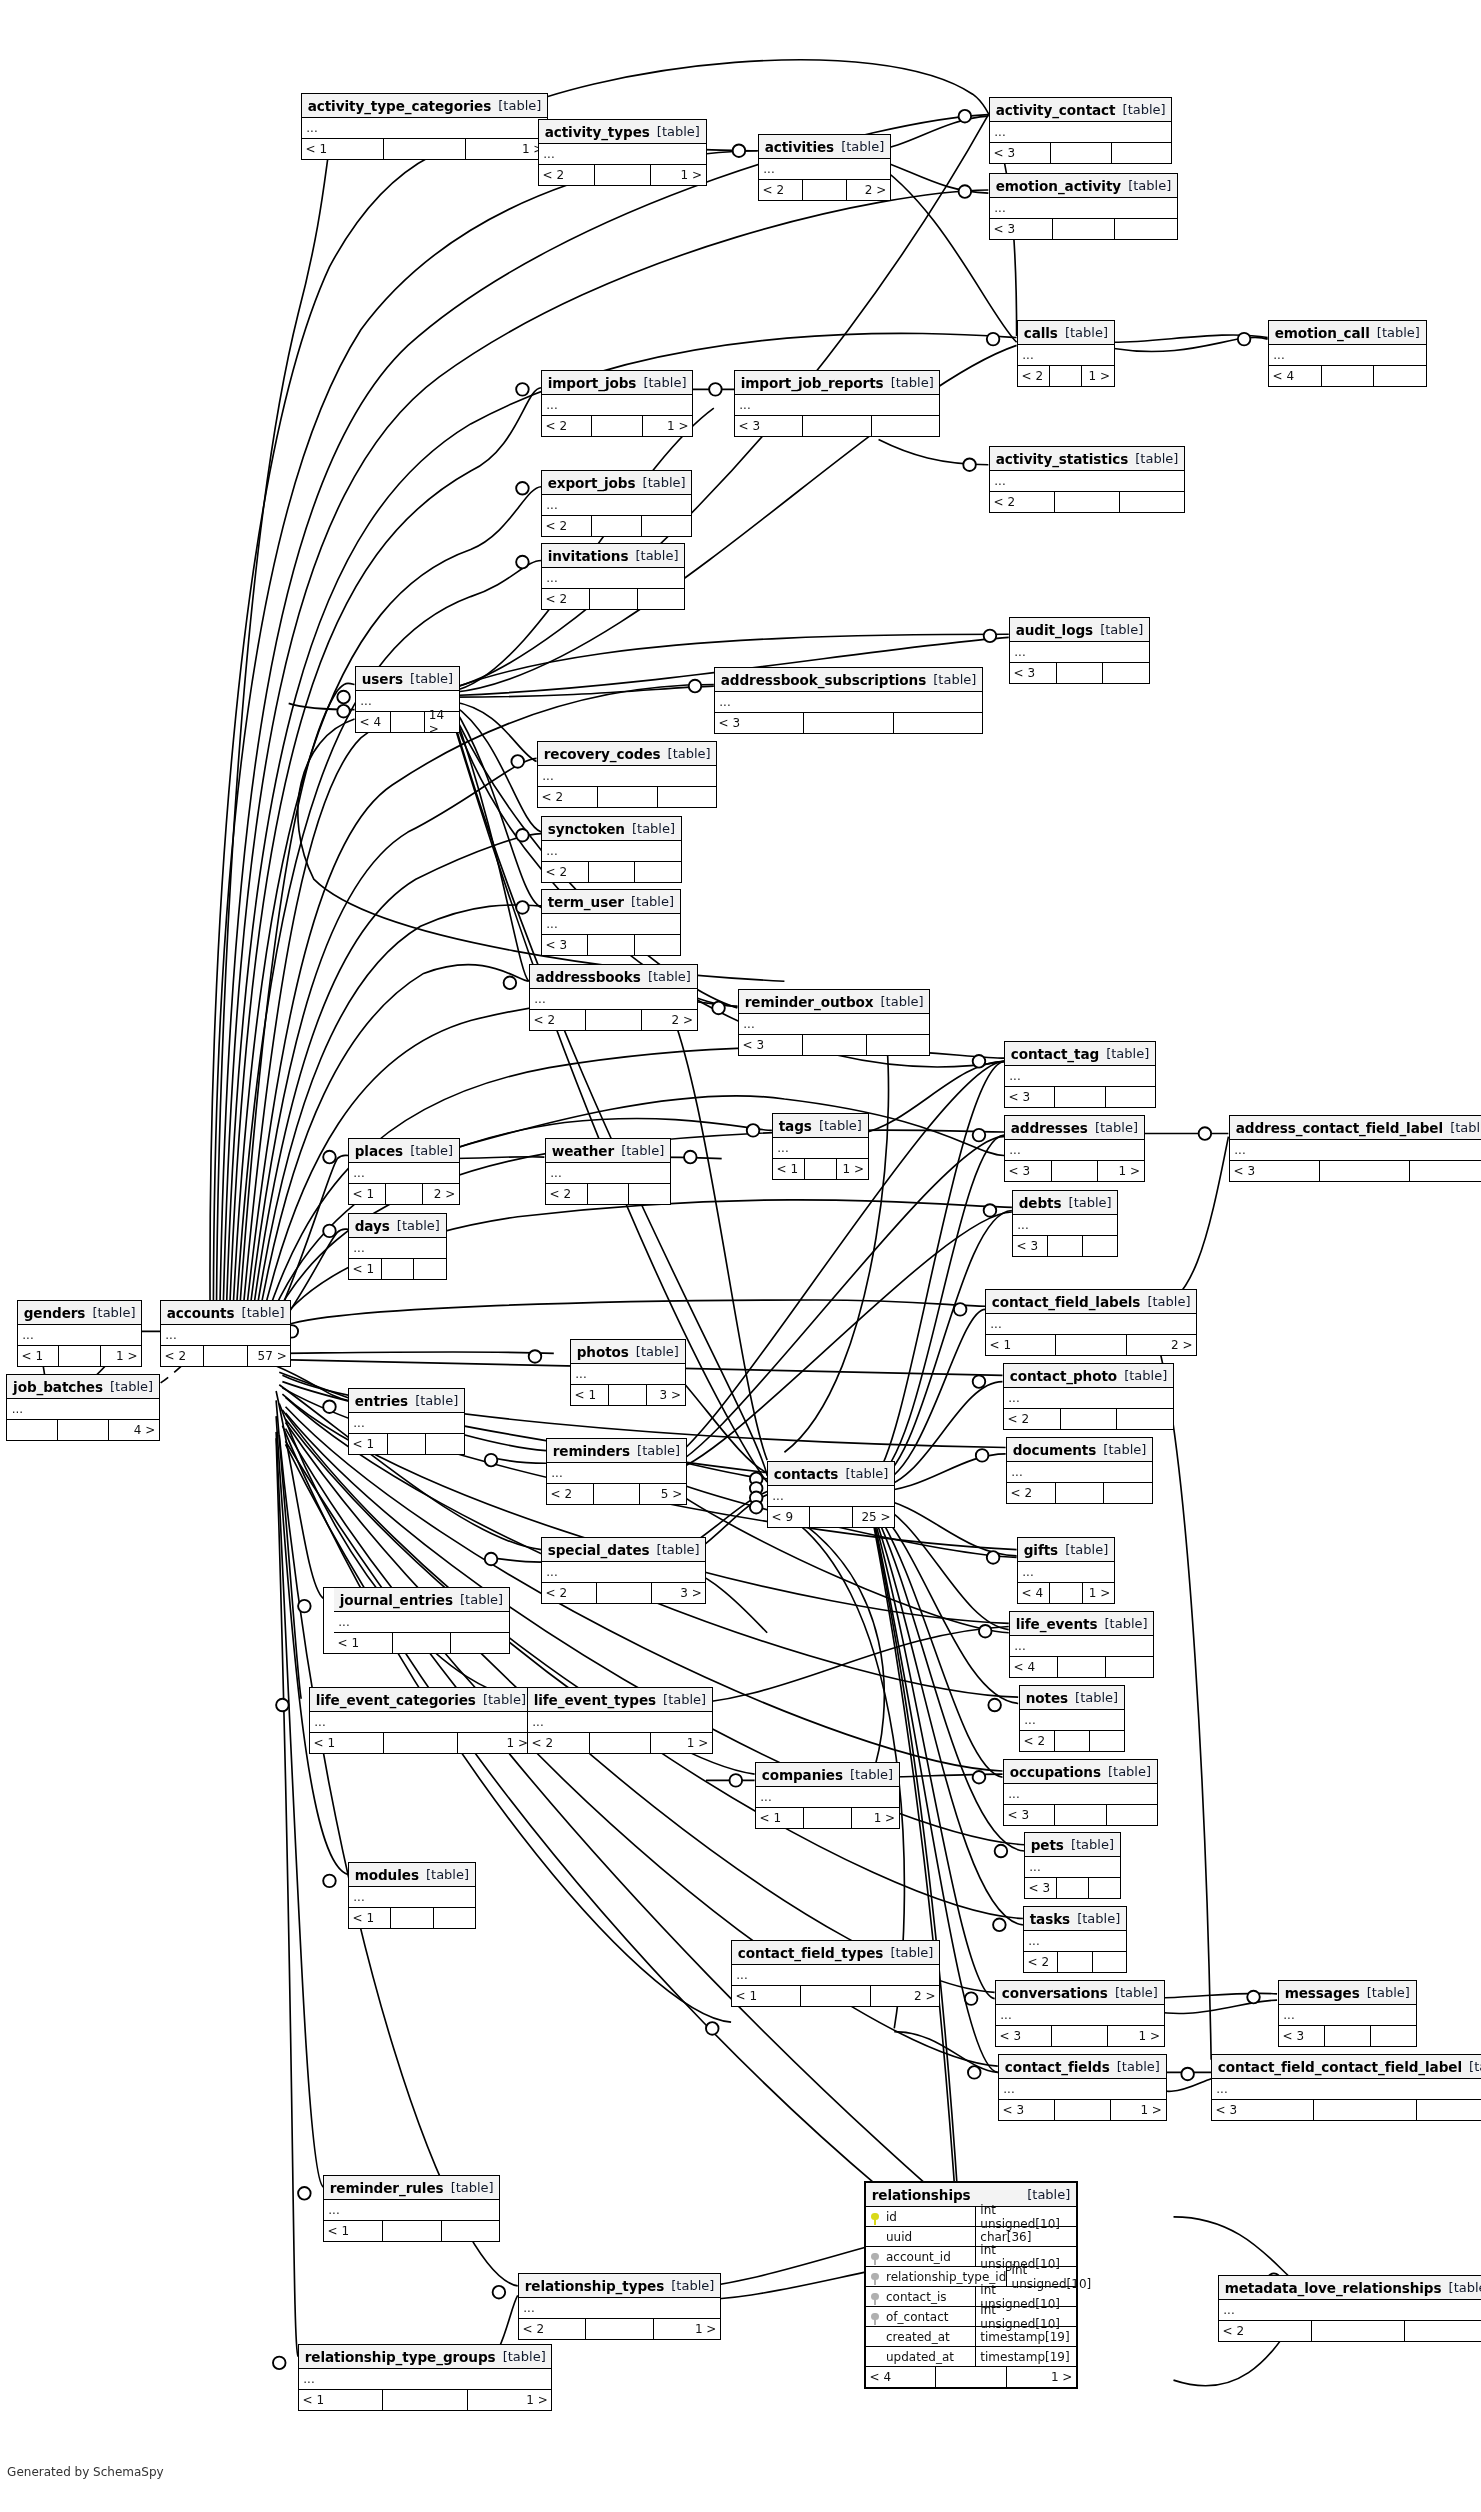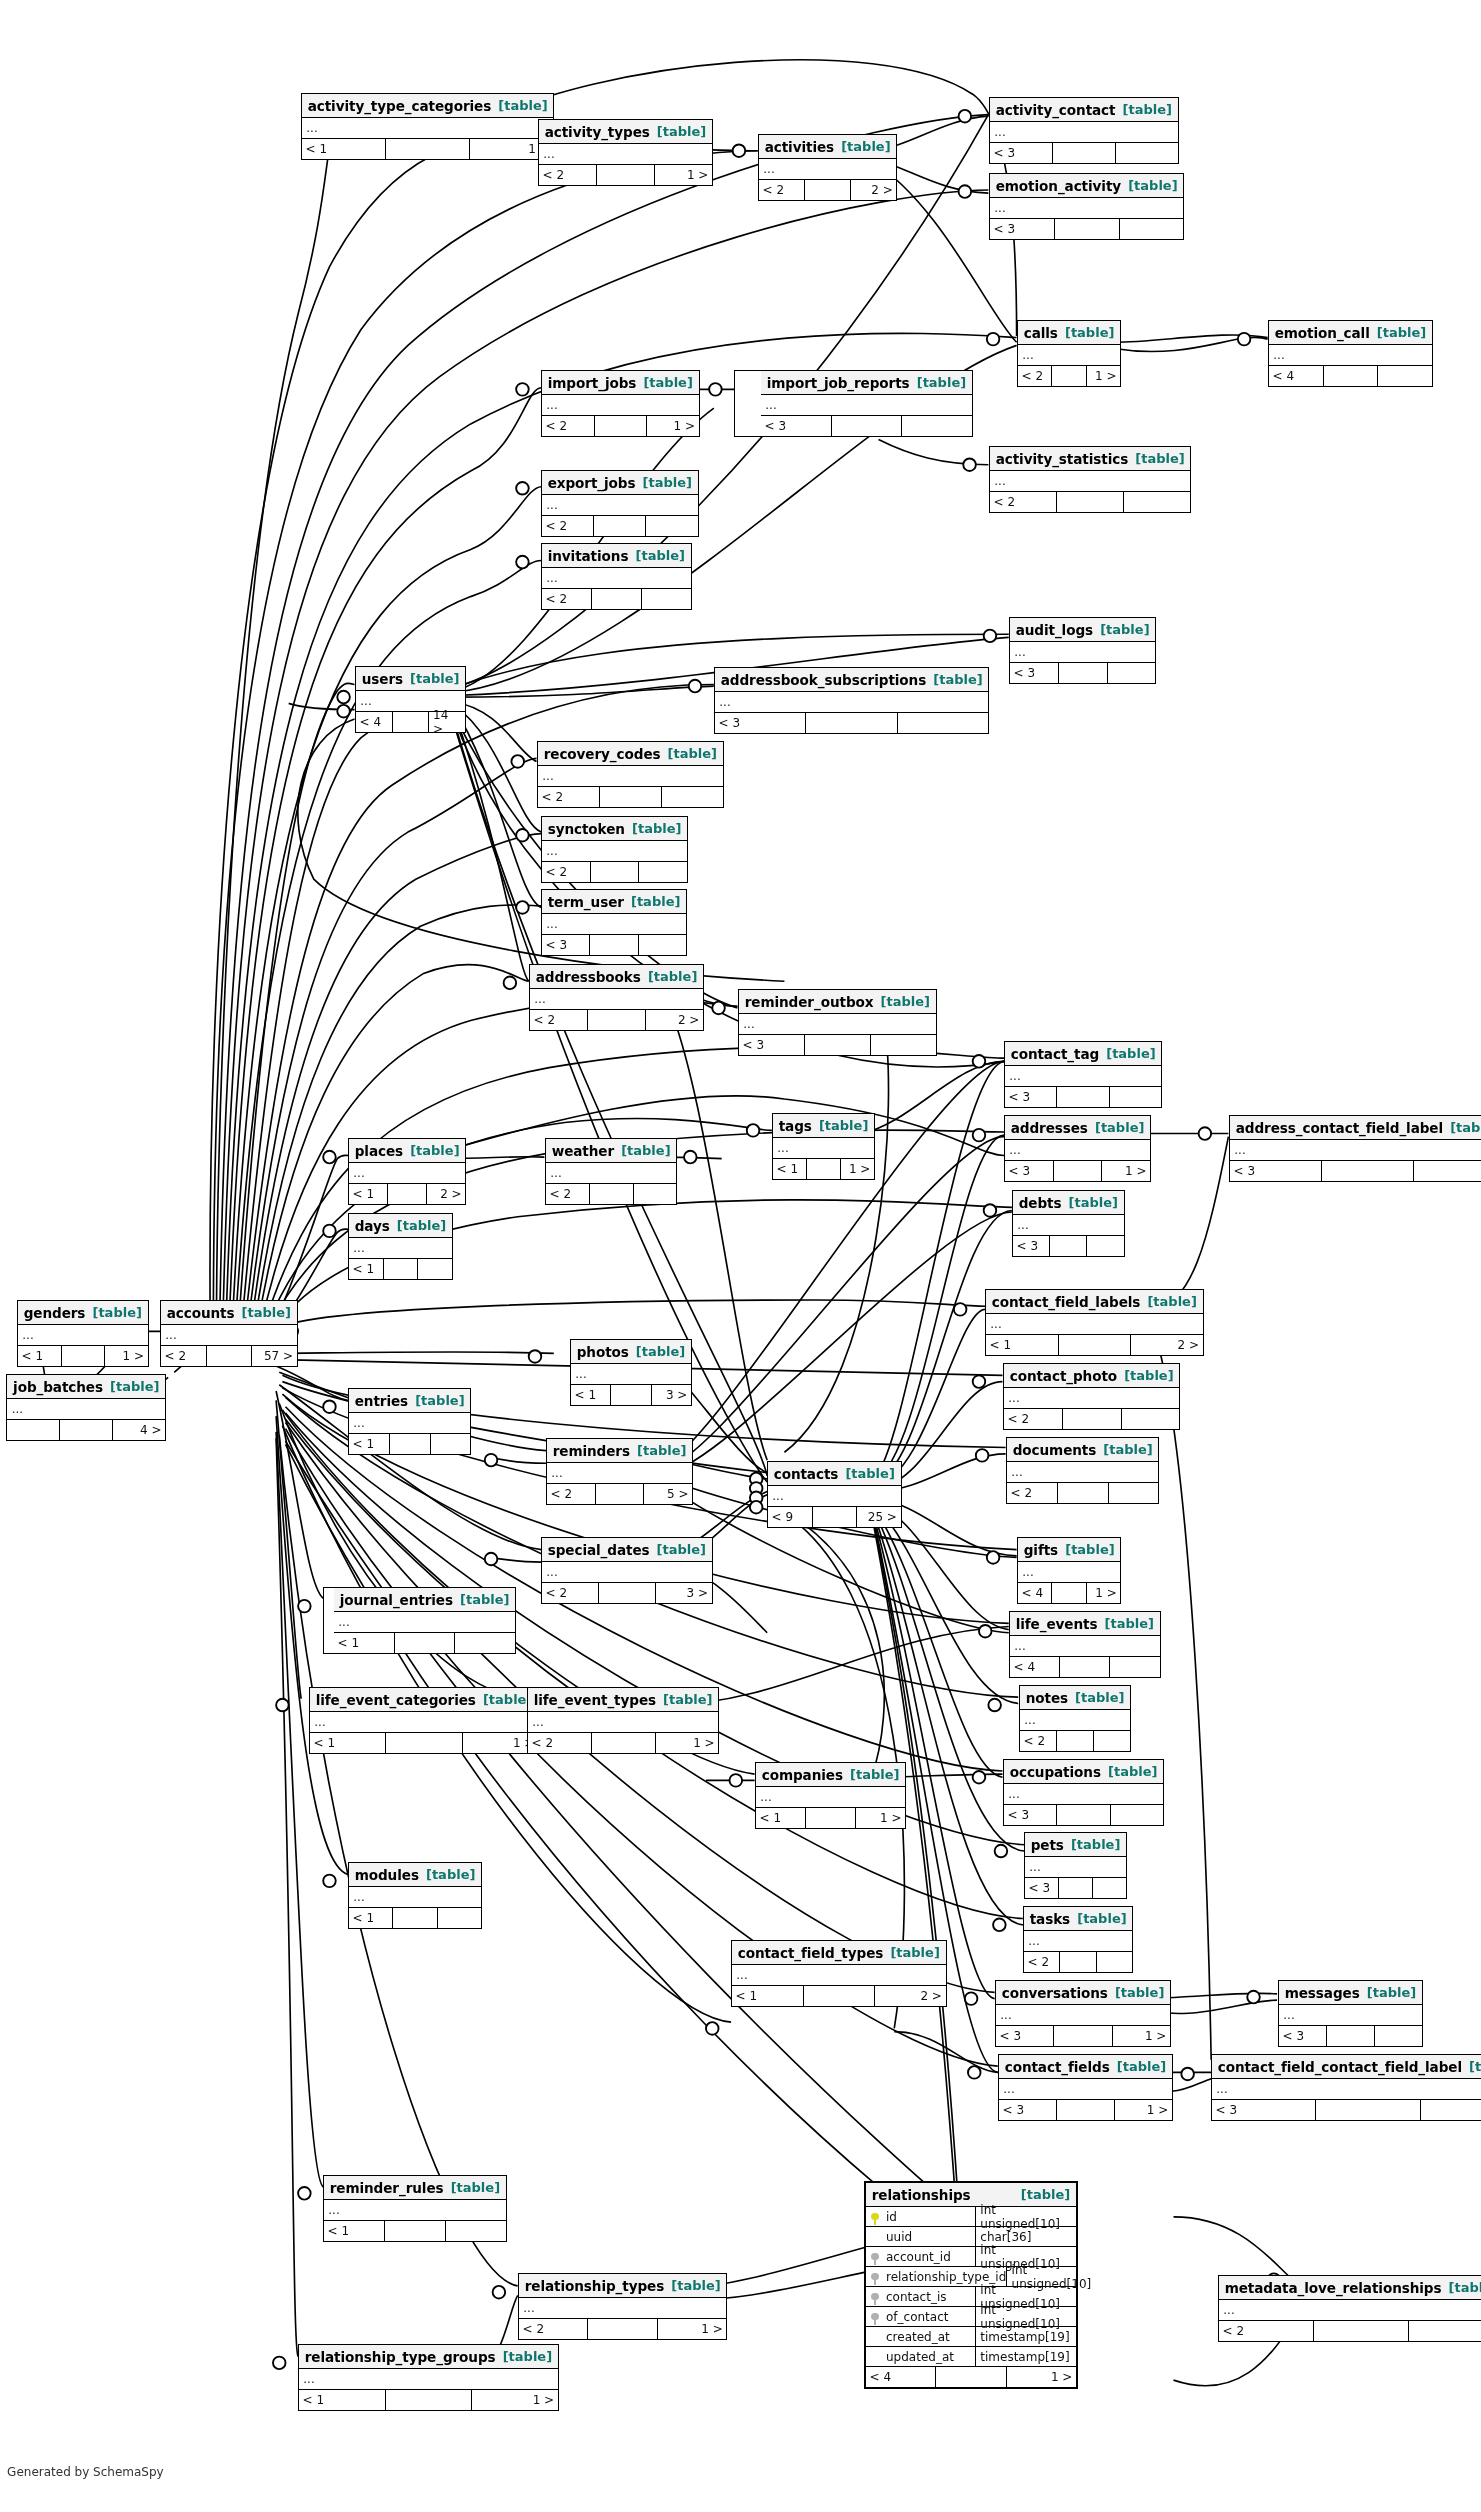--- a/index.html
+++ b/index.html
@@ -7,21 +7,21 @@
        font-family:"DejaVu Sans","Liberation Sans",sans-serif;}
   #canvas{position:absolute;left:0;top:0;width:1235px;height:2512px;}
   #edges{position:absolute;left:0;top:0;width:1481px;height:2512px;pointer-events:none;}
 
   .tbl{position:absolute;box-sizing:border-box;border:1.4px solid #000;background:#fff;}
   .tbl.focal{border-width:2.9px;}
   .thead{box-sizing:border-box;background:#f3f3f3;border-bottom:1.4px solid #000;
          display:flex;align-items:center;justify-content:space-between;
          padding:0 5.7px;height:24px;white-space:nowrap;}
   .tname{font-weight:bold;font-size:13.6px;color:#000;letter-spacing:-0.1px;}
-  .ttag{font-size:13px;color:#0f766e;margin-left:7.1px;font-weight:bold;}
+  .ttag{font-size:13px;color:#0f172a;margin-left:7.1px;}
   .tbody{box-sizing:border-box;height:21.4px;border-bottom:1.4px solid #000;
          display:flex;align-items:center;padding:0 4.3px;font-size:12px;color:#222;}
   .tfoot{box-sizing:border-box;height:20px;display:flex;}
   .fc{box-sizing:border-box;flex:1 1 0;border-right:1.4px solid #000;
       display:flex;align-items:center;font-size:12px;color:#111;padding:0 3.6px;}
   .fc:last-child{border-right:none;}
   .fc.l{justify-content:flex-start;}
   .fc.r{justify-content:flex-end;}
 
   
@@ -359,21 +359,21 @@
           <span class="tname">import_jobs</span>
           <span class="ttag">[table]</span>
         </div>
         <div class="tbody">...</div>
         <div class="tfoot">
           <div class="fc l">&lt; 2</div>
           <div class="fc "></div>
           <div class="fc r">1 &gt;</div>
         </div>
       </div>
-      <div class="tbl" style="left: 734px; top: 370px; min-width: 152px; padding-left: 26px;">
+      <div class="tbl" style="left: 734px; top: 370px; min-width: 152px;">
         <div class="thead">
           <span class="tname">import_job_reports</span>
           <span class="ttag">[table]</span>
         </div>
         <div class="tbody">...</div>
         <div class="tfoot">
           <div class="fc l">&lt; 3</div>
           <div class="fc "></div>
           <div class="fc r"></div>
         </div>

